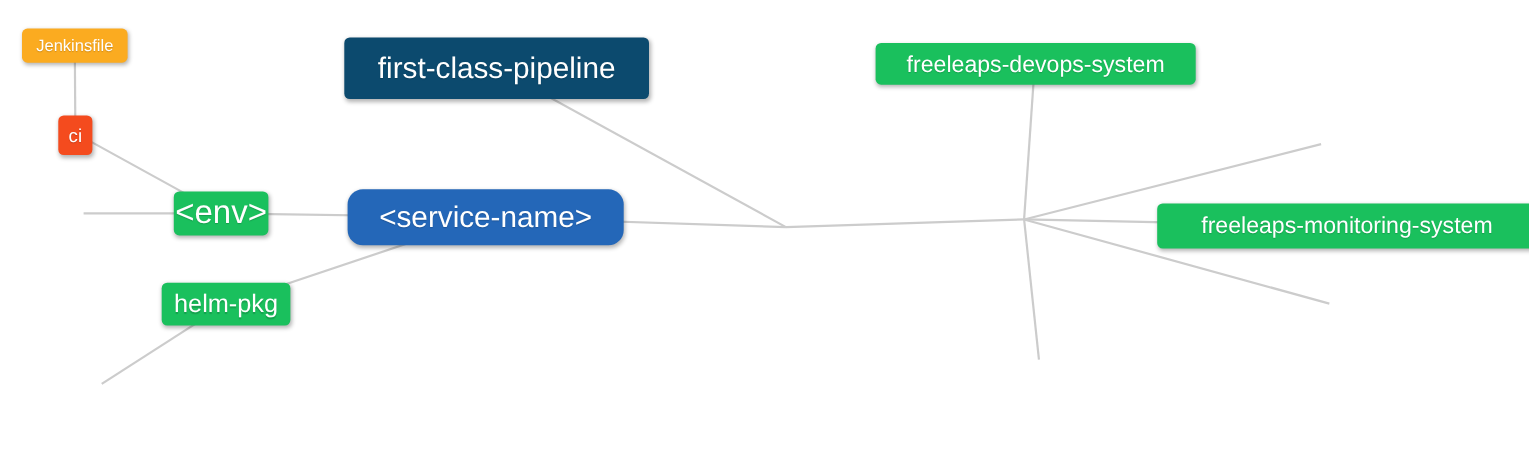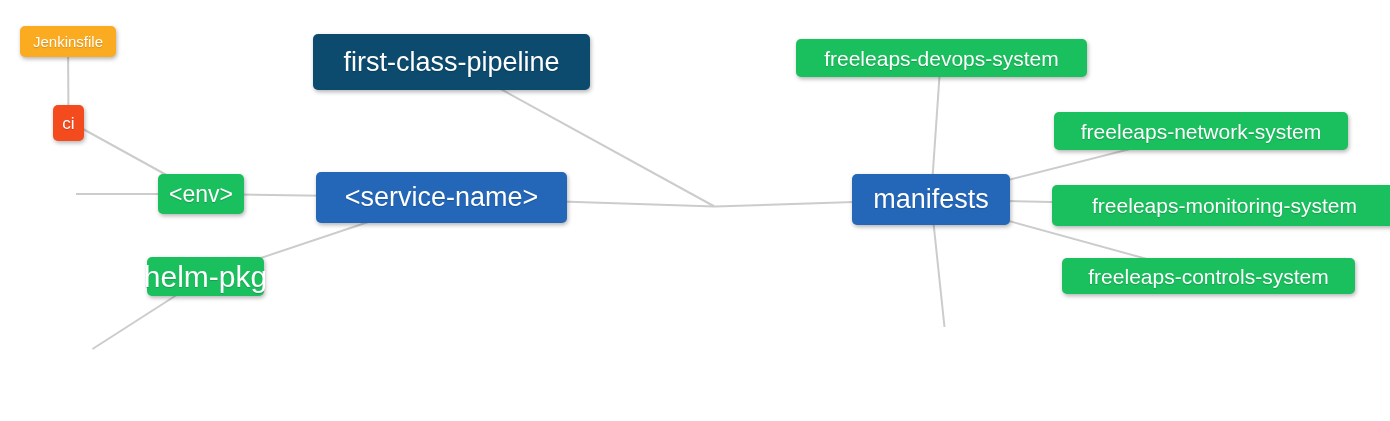--- a/index.html
+++ b/index.html
@@ -61,23 +61,20 @@
       <line x1="714.5" y1="206.5" x2="931" y2="199.5" stroke="#cccccc" stroke-width="2"></line>
       <line x1="931" y1="199.5" x2="941.5" y2="47" stroke="#cccccc" stroke-width="2"></line>
       <line x1="931" y1="199.5" x2="1201" y2="131" stroke="#cccccc" stroke-width="2"></line>
       <line x1="931" y1="199.5" x2="1214.5" y2="205.5" stroke="#cccccc" stroke-width="2"></line>
       <line x1="931" y1="199.5" x2="1208.5" y2="276" stroke="#cccccc" stroke-width="2"></line>
       <line x1="931" y1="199.5" x2="944.5" y2="327" stroke="#cccccc" stroke-width="2"></line>
     </svg>
   <div class="nodes">
       <div class="node" style="left: 20px; top: 26px; width: 96px; height: 31px; font-size: 15px; background: rgb(251, 171, 32); color: rgb(255, 255, 255);">Jenkinsfile</div>
       <div class="node" style="left: 53px; top: 105px; width: 31px; height: 36px; font-size: 17px; background: rgb(244, 75, 30); color: rgb(255, 255, 255);">ci</div>
-      <div class="node" style="left: 158px; top: 174px; width: 86px; height: 40px; font-size: 23px; background: rgb(26, 192, 93); color: rgb(255, 255, 255);">&lt;env&gt;</div>
-      <div class="node" style="left: 147px; top: 257px; width: 117px; height: 39px; font-size: 30px; background: rgb(26, 192, 93); color: rgb(255, 255, 255);">helm-pkg</div>
+      <div class="node" style="left: 158px; top: 174px; width: 86px; height: 40px; font-size: 30px; background: rgb(26, 192, 93); color: rgb(255, 255, 255);">&lt;env&gt;</div>
+      <div class="node" style="left: 147px; top: 257px; width: 117px; height: 39px; font-size: 23px; background: rgb(26, 192, 93); color: rgb(255, 255, 255);">helm-pkg</div>
       <div class="node" style="left: 313px; top: 34px; width: 277px; height: 56px; font-size: 27px; background: #0c4a6e; color: rgb(255, 255, 255);">first-class-pipeline</div>
-      <div class="node" style="left: 316px; top: 172px; width: 251px; height: 51px; font-size: 27px; background: rgb(36, 103, 184); color: rgb(255, 255, 255);">&lt;service-name&gt;</div>
-      <div class="node" style="left: 852px; top: 174px; width: 158px; height: 51px; font-size: 27px; background: rgb(36, 103, 184); color: rgb(255, 255, 255);">manifests</div>
+      <div class="node" style="left: 316px; top: 172px; width: 251px; height: 51px; font-size: 27px; background: rgb(36, 103, 184); color: rgb(255, 255, 255); border-radius: 14px;">&lt;service-name&gt;</div>
       <div class="node" style="left: 796px; top: 28px; width: 291px; height: 38px; font-size: 21px; background: rgb(26, 192, 93); color: rgb(255, 255, 255); margin-top: 11px;">freeleaps-devops-system</div>
-      <div class="node" style="left: 1054px; top: 112px; width: 294px; height: 38px; font-size: 21px; background: rgb(26, 192, 93); color: rgb(255, 255, 255);">freeleaps-network-system</div>
       <div class="node" style="left: 1052px; top: 185px; width: 345px; height: 41px; font-size: 21px; background: rgb(26, 192, 93); color: rgb(255, 255, 255);">freeleaps-monitoring-system</div>
-      <div class="node" style="left: 1062px; top: 258px; width: 293px; height: 36px; font-size: 21px; background: rgb(26, 192, 93); color: rgb(255, 255, 255);">freeleaps-controls-system</div>
     </div>
 </div>
 
 </body></html>

